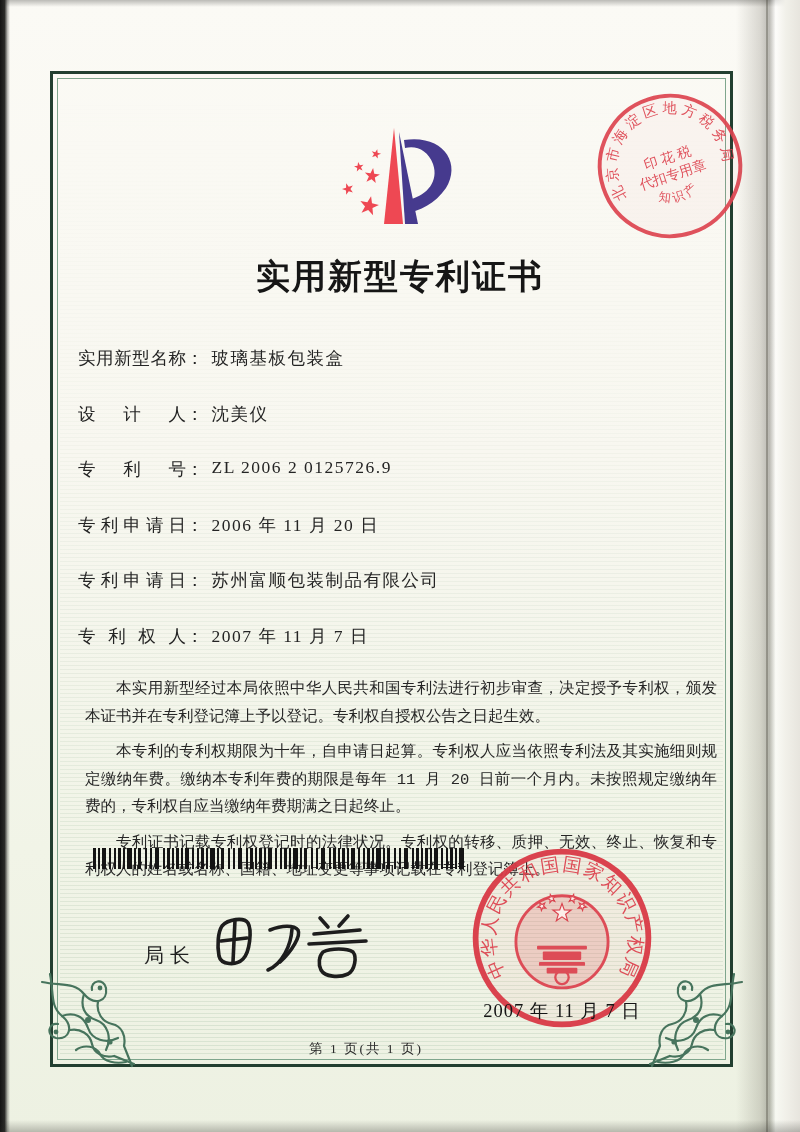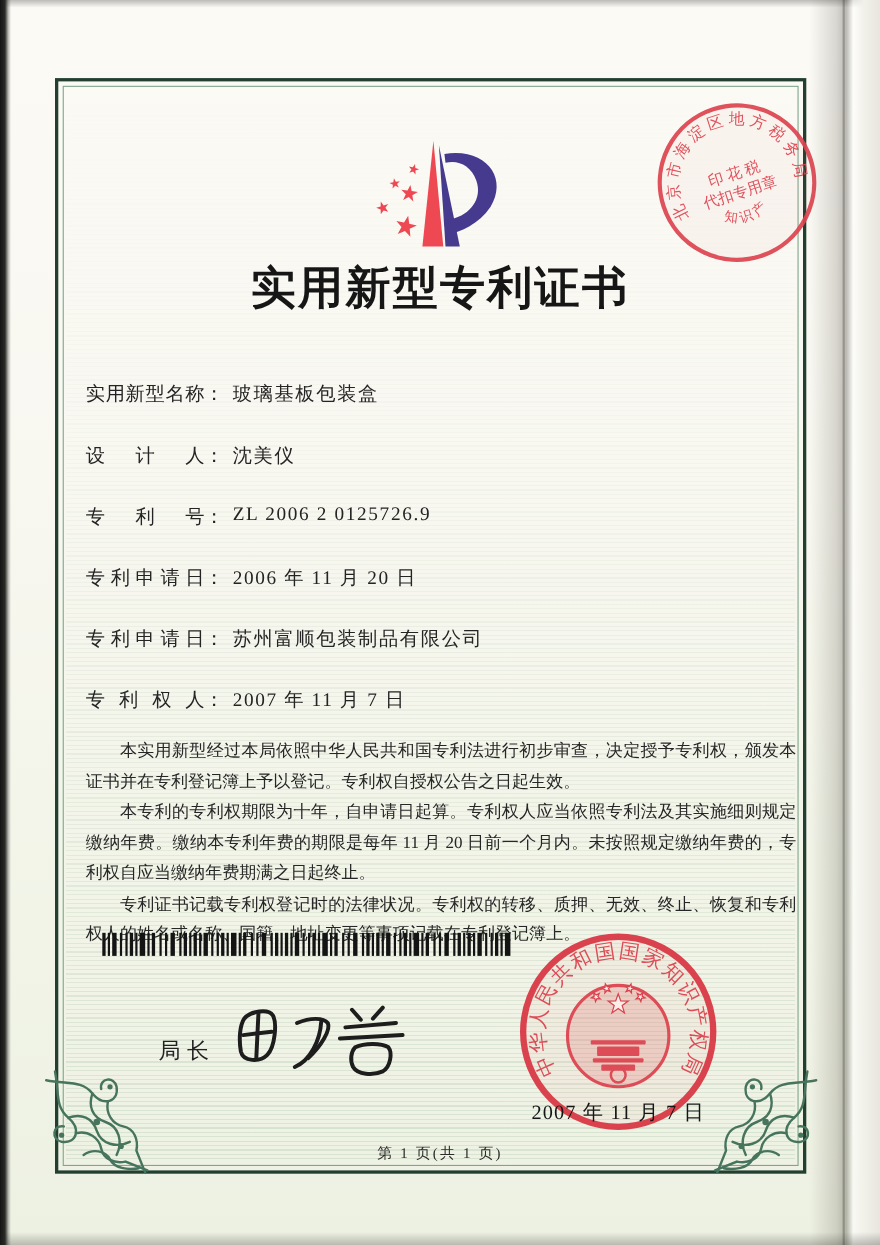--- a/index.html
+++ b/index.html
@@ -25,46 +25,46 @@
      background:repeating-linear-gradient(180deg,rgba(104,148,114,.16) 0 1px,rgba(104,148,114,0) 1px 4px);
      -webkit-mask-image:linear-gradient(180deg,rgba(0,0,0,0) 0%,rgba(0,0,0,.18) 30%,rgba(0,0,0,.55) 60%,#000 100%);
      mask-image:linear-gradient(180deg,rgba(0,0,0,0) 0%,rgba(0,0,0,.18) 30%,rgba(0,0,0,.55) 60%,#000 100%);}
   .corner-orn{position:absolute;width:96px;height:96px;color:#47745d;}
   .corner-orn.bl{left:40px;top:972px;}
   .corner-orn.br{left:648px;top:972px;transform:scaleX(-1);}
   
   .cert-no{position:absolute;left:78px;top:140px;font-size:17.5px;color:#2c2c2c;letter-spacing:1px;}
   .cert-no .lbl{letter-spacing:7px;}
   .logo{position:absolute;left:326px;top:112px;width:150px;height:126px;}
-  .title{position:absolute;left:0;top:234px;width:800px;text-align:center;
+  .title{position:absolute;left:0;top:254px;width:800px;text-align:center;
      font-family:"DejaVu Sans","Liberation Sans",sans-serif;font-weight:bold;
-     font-size:41px;color:#161616;letter-spacing:2px;}
+     font-size:34px;color:#161616;letter-spacing:2px;}
   
   .stamp-top{position:absolute;left:586px;top:82px;width:168px;height:168px;opacity:.92;}
   .seal-bottom{position:absolute;left:466px;top:842px;width:192px;height:192px;opacity:.95;}
   .seal-date{position:absolute;left:466px;top:998px;width:192px;text-align:center;
      font-size:18.5px;color:#151515;letter-spacing:1px;}
   
   .fields{position:absolute;left:78px;top:346px;width:600px;}
   .field-row{height:55.5px;font-size:17.5px;color:#242424;display:flex;align-items:flex-start;}
   .field-label{display:inline-block;width:108px;text-align:justify;text-align-last:justify;}
   .field-colon{margin-right:8px;}
   .field-value{letter-spacing:1.5px;}
   
   .paras{position:absolute;left:77px;top:668px;width:648px;font-size:15.5px;line-height:27.5px;
      color:#262626;text-align:justify;}
-  .paras p{margin:1px;text-indent:2em;}
+  .paras p{margin:8px;text-indent:2em;font-family:Liberation Mono, monospace;}
   
   .barcode{position:absolute;left:93px;top:848px;width:376px;height:21px;display:flex;align-items:stretch;}
   .barcode .bar{background:#141414;height:100%;}
   
   .sig-label{position:absolute;left:144px;top:942px;font-size:20px;color:#222;letter-spacing:6px;}
   .sig-svg{position:absolute;left:208px;top:896px;width:180px;height:100px;}
   
-  .footer{position:absolute;left:0;top:1040px;width:800px;text-align:center;
+  .footer{position:absolute;left:0;top:1040px;width:732px;text-align:center;
      font-size:13.5px;color:#2b2b2b;letter-spacing:2px;}
   svg text{font-family:"Liberation Serif","DejaVu Serif",serif;}
 </style>
 </head>
 <body>
 
 <div class="page">
 
   <div class="texture"></div>
   <div class="frame-outer"></div>

